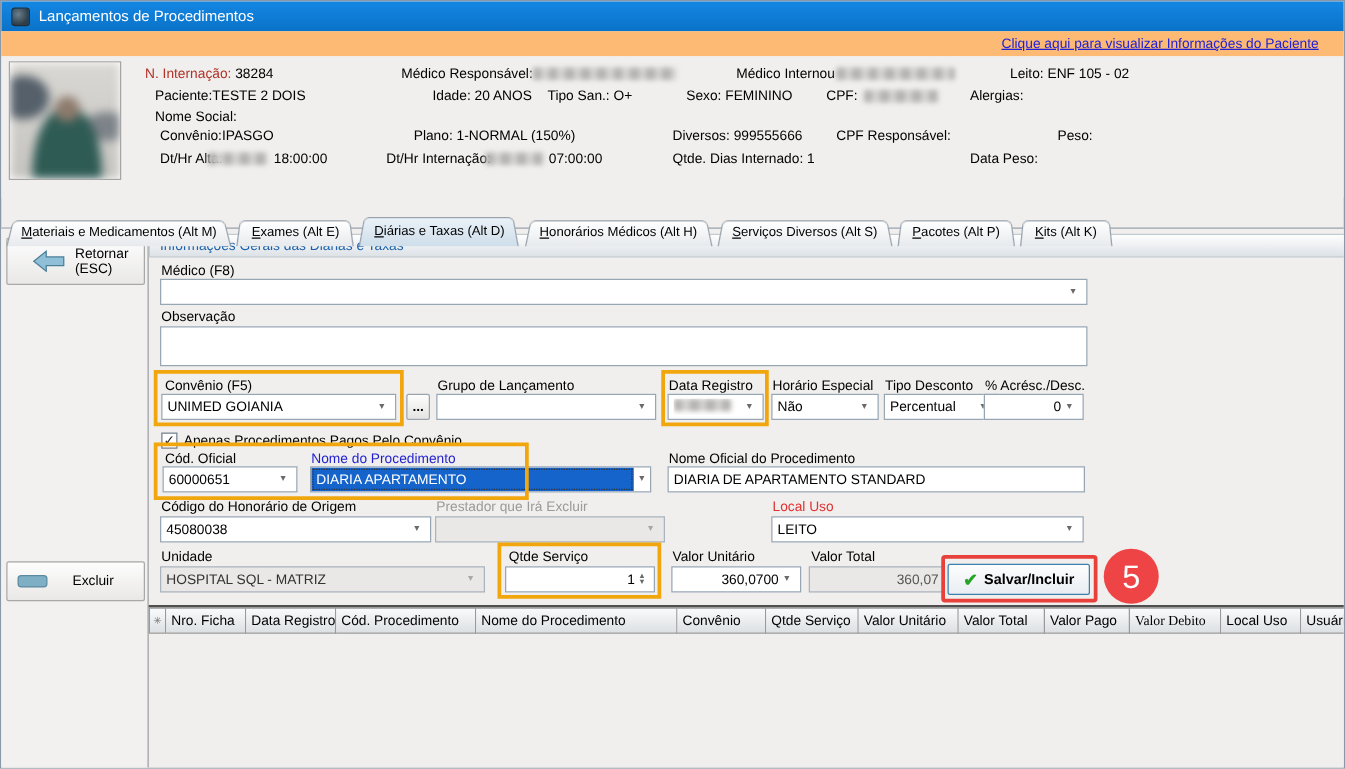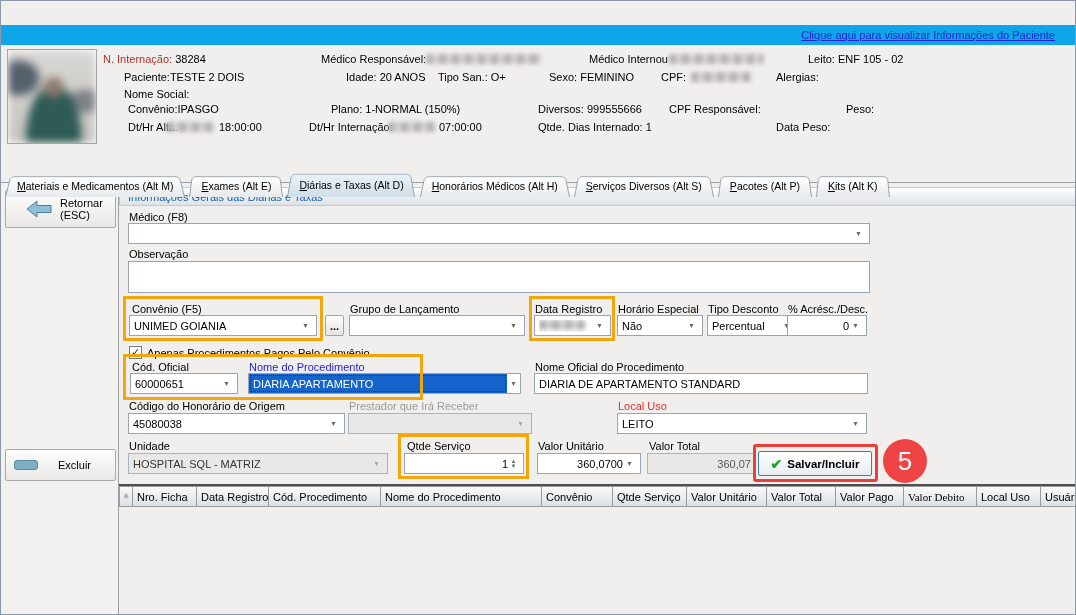--- a/index.html
+++ b/index.html
@@ -12,28 +12,28 @@
   .abs { position:absolute; }
   .nw { white-space:nowrap; }
 
   
   .titlebar { position:absolute; left:0; top:0; width:100%; height:24px;
     background:linear-gradient(#1487e3,#0a72c8); display:flex; align-items:center; gap:7px; padding:0 8px; }
   .titlebar .title { color:#fff; font-size:12px; }
   .app-icon { width:15px; height:15px; border-radius:3px; background:radial-gradient(circle at 35% 35%, #6b7f8d, #2e3d47 70%); border:1px solid #22303a; }
 
   
-  .linkbar { position:absolute; left:0; top:24px; width:100%; height:20px; background:#0ea5e9;
+  .linkbar { position:absolute; left:0; top:24px; width:100%; height:20px; background:#fdba74;
     display:flex; align-items:center; justify-content:flex-end; padding-right:20px;text-align:center; }
   .linkbar a { color:#2222d6; text-decoration:underline; font-size:11px; cursor:pointer; }
 
   
   .patient { position:absolute; left:0; top:44px; width:100%; height:113px; background:#f1efed; }
   .lbl { font-size:11px; color:#000; white-space:nowrap; }
-  .lbl-red { color:#b03228; }
+  .lbl-red { color:#b03228;margin-left:13px; }
   .lbl-gray { color:#9a9a9a; }
   .lbl-blue { color:#1f1fd0; }
   .lbl-redform { color:#e03030; }
   .redacted { background:repeating-linear-gradient(90deg,#b5b3b1 0 7px,#d3d1cf 7px 13px); filter:blur(2px); height:10px; border-radius:2px; }
   .photo { left:6px; top:4px; width:90px; height:95px; background:#fff; border:1px solid #a5a5a5; overflow:hidden; }
   .photo .blurimg { position:absolute; inset:0; filter:blur(4px);
     background:
       radial-gradient(circle at 52% 40%, #8d7b6d 0 13%, rgba(0,0,0,0) 15%),
       radial-gradient(ellipse at 52% 95%, #2f5b55 0 42%, rgba(0,0,0,0) 44%),
       radial-gradient(ellipse at 12% 30%, #55606a 0 18%, rgba(0,0,0,0) 20%),
@@ -98,20 +98,24 @@
   .grid-hd { position:absolute; left:0; top:303px; width:958px; height:21px; display:flex; }
   .gh { height:21px; background:linear-gradient(#f9fafb,#dde0e3); border:1px solid #9a9a9a; border-left:none;
     display:flex; align-items:center; padding:0 4px; font-size:11px; white-space:nowrap; overflow:hidden; cursor:pointer; }
   .gh:first-child { border-left:1px solid #9a9a9a; justify-content:center; padding:0; color:#777; font-size:8px; }
 </style>
 </head>
 <body>
 
 <div class="window">
 
+  <div class="titlebar">
+    <div class="app-icon"></div>
+    <span class="title">Lançamentos de Procedimentos</span>
+  </div>
 
   <div class="linkbar">
     <a>Clique aqui para visualizar Informações do Paciente</a>
   </div>
 
   <div class="patient">
     <div class="abs photo">
         <div class="blurimg"></div>
       </div>
 
@@ -262,21 +266,21 @@
       <div class="field" style="left:415px;top:190px;width:334px;">
           <span>DIARIA DE APARTAMENTO STANDARD</span>
         </div>
 
       <span class="abs lbl" style="left:10px;top:217px;">Código do Honorário de Origem</span>
       <div class="combo" style="left:9px;top:230px;width:217px;">
           <span class="cval">45080038</span>
           <span class="arr" style="font-size:7px;">▼</span>
         </div>
 
-      <span class="abs lbl lbl-gray" style="left:230px;top:217px;">Prestador que Irá Receber</span>
+      <span class="abs lbl lbl-gray" style="left:230px;top:217px;">Prestador que Irá Excluir</span>
       <div class="combo disabled" style="left:229px;top:230px;width:184px;">
           <span class="cval"></span>
           <span class="arr" style="font-size:7px;color:#a8a8a8;">▼</span>
         </div>
 
       <span class="abs lbl lbl-redform" style="left:499px;top:217px;">Local Uso</span>
       <div class="combo" style="left:498px;top:230px;width:250px;">
           <span class="cval">LEITO</span>
           <span class="arr" style="font-size:7px;">▼</span>
         </div>

